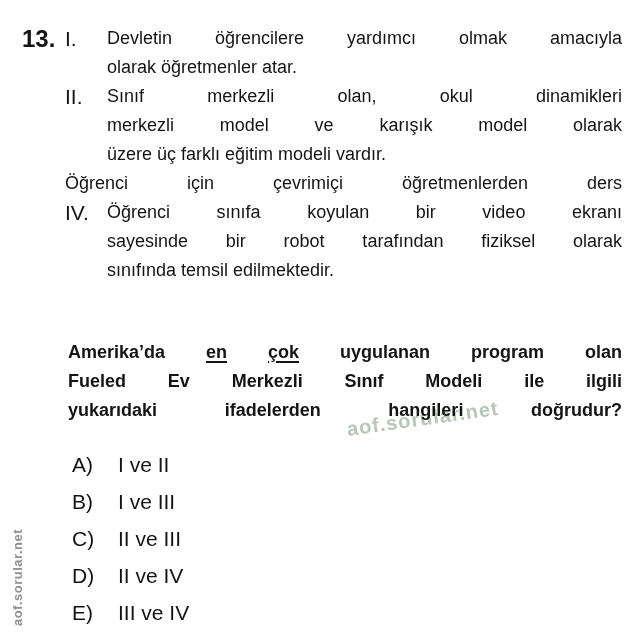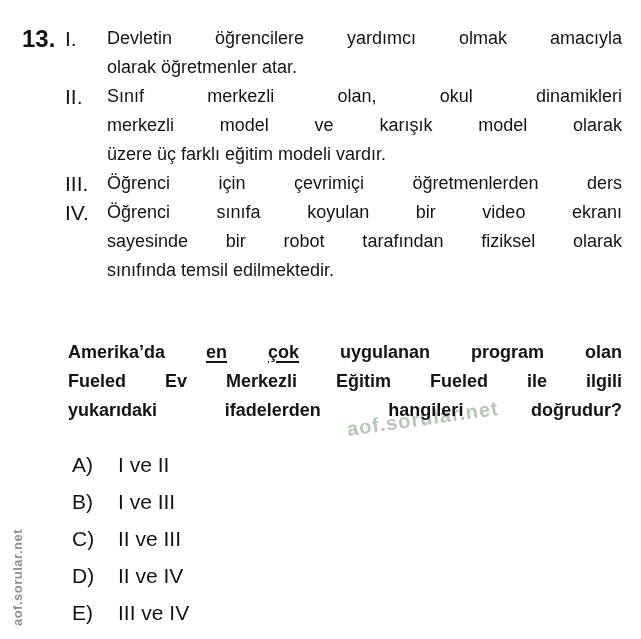--- a/index.html
+++ b/index.html
@@ -115,40 +115,39 @@
     <div class="item">
       <div class="numeral">II.</div>
       <div class="itext">
         <div class="line j">Sınıf merkezli olan, okul dinamikleri</div>
         <div class="line j">merkezli model ve karışık model olarak</div>
         <div class="line">üzere üç farklı eğitim modeli vardır.</div>
       </div>
     </div>
 
     <div class="item">
-      <div class="numeral">III.</div>
       <div class="itext">
         <div class="line j">Öğrenci için çevrimiçi öğretmenlerden ders</div>
       </div>
     </div>
 
     <div class="item">
       <div class="numeral">IV.</div>
       <div class="itext">
         <div class="line j">Öğrenci sınıfa koyulan bir video ekranı</div>
         <div class="line j">sayesinde bir robot tarafından fiziksel olarak</div>
         <div class="line">sınıfında temsil edilmektedir.</div>
       </div>
     </div>
 
   </div>
 
   <div class="prompt">
     <div class="line j"><span>Amerika’da</span> <span class="u">en</span> <span class="u">çok</span> <span>uygulanan program olan</span></div>
-    <div class="line j">Fueled Ev Merkezli Eğitim Fueled ile ilgili</div>
+    <div class="line j">Fueled Ev Merkezli Sınıf Modeli ile ilgili</div>
     <div class="line j">yukarıdaki ifadelerden hangileri doğrudur?</div>
   </div>
 
   <div class="options">
     <div class="opt">
       <span class="letter">A)</span>
         <span class="otext">I ve II</span>
     </div>
     <div class="opt">
       <span class="letter">B)</span>

